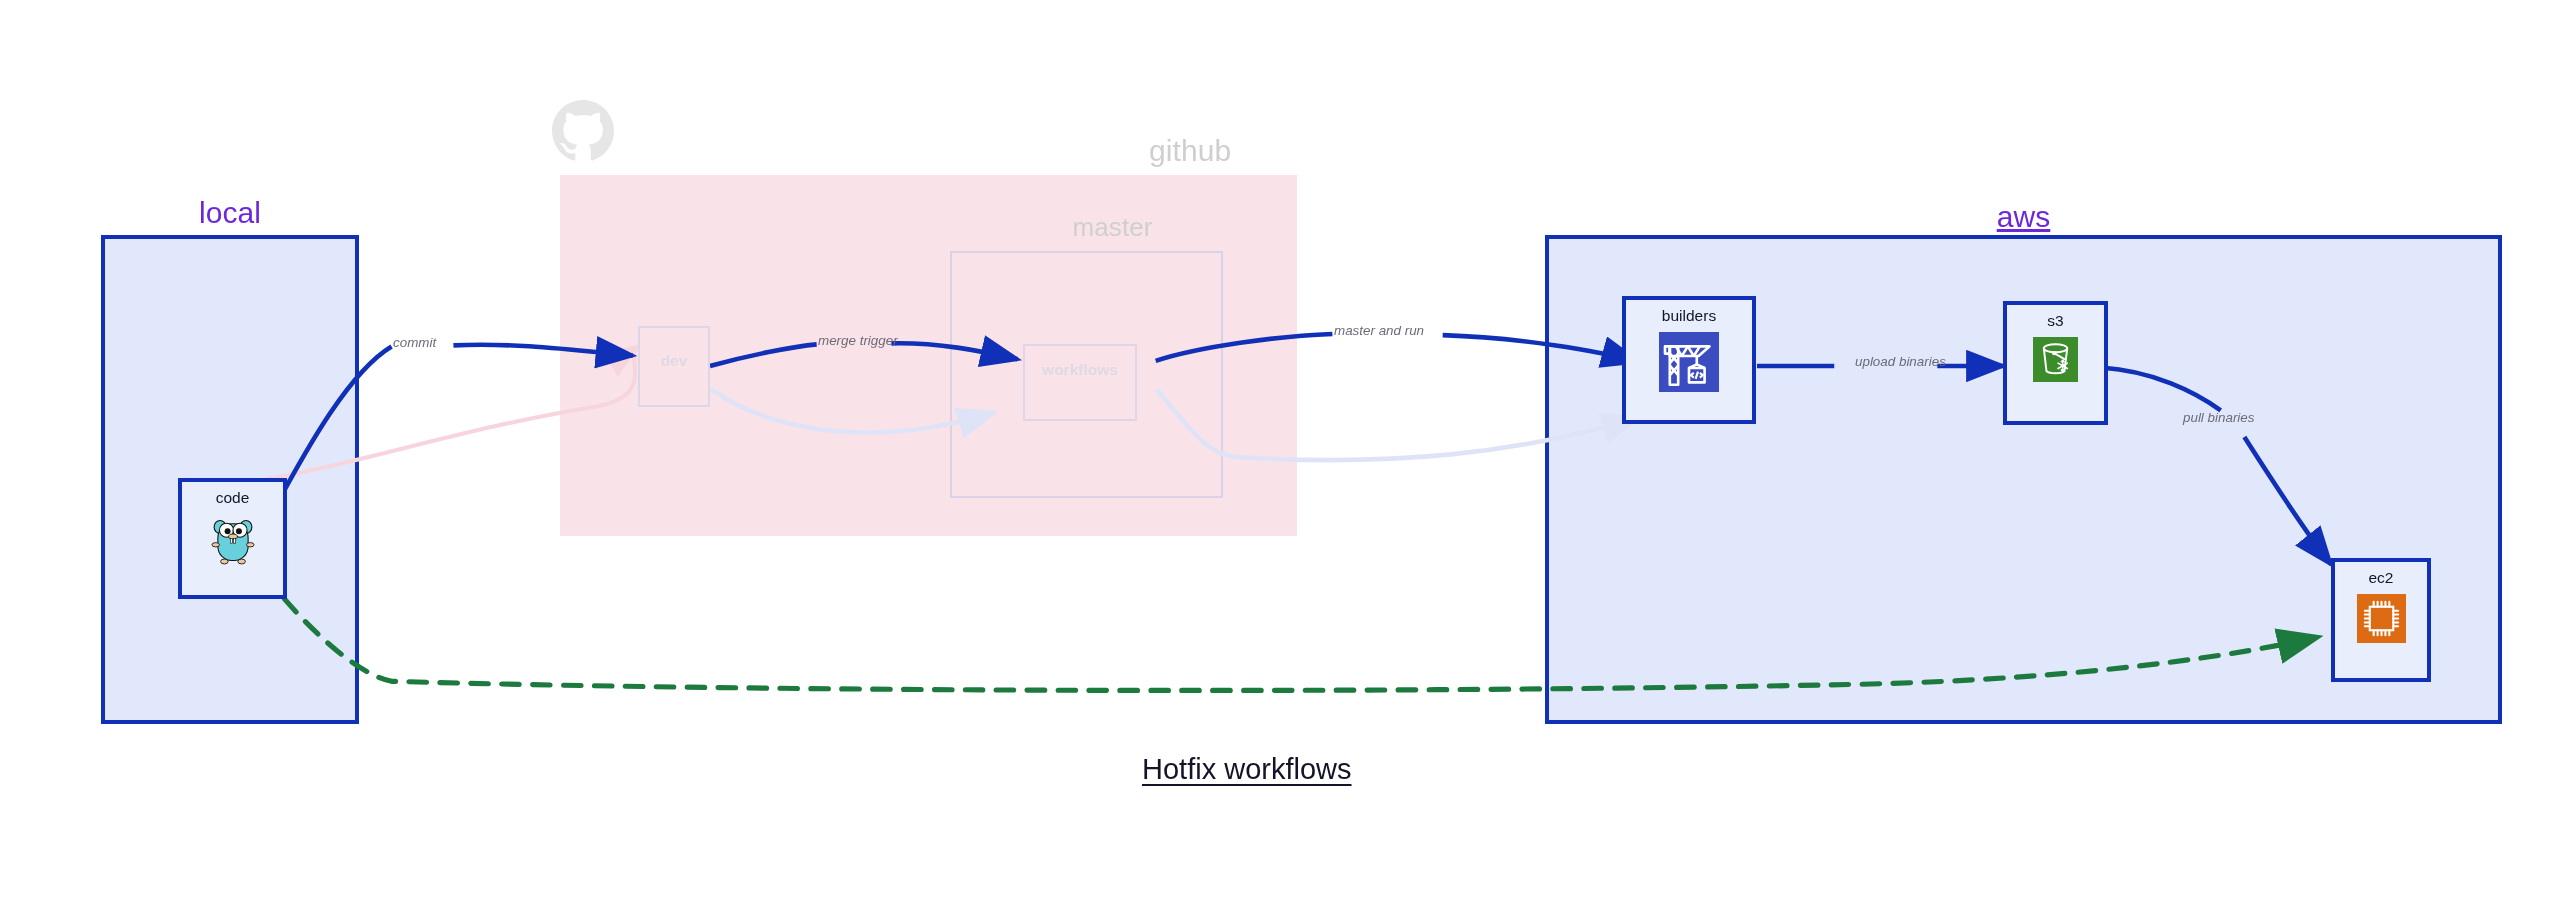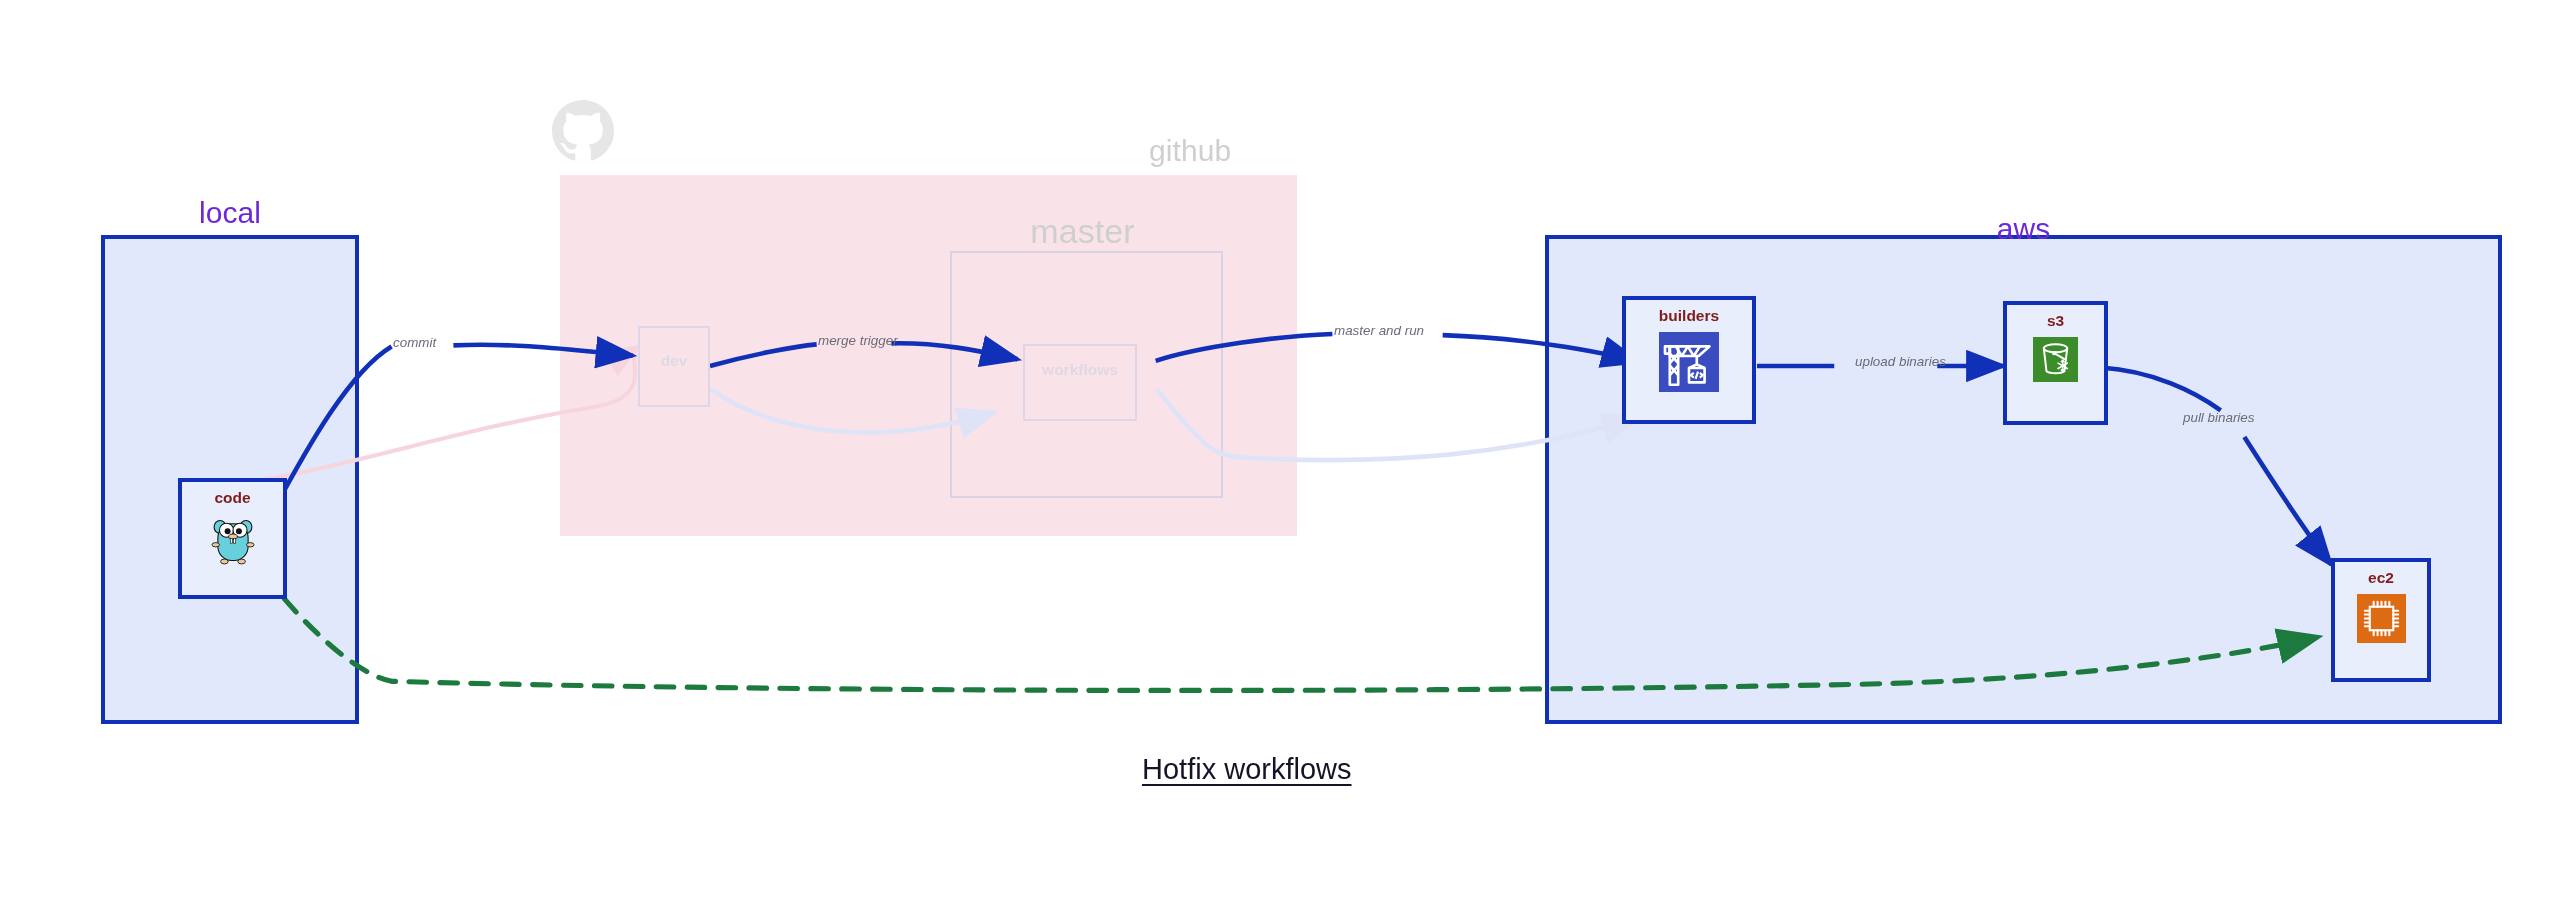--- a/index.html
+++ b/index.html
@@ -23,21 +23,21 @@
   .zone-local{background:#e2e8fb;border:4.6px solid #1130b8;}
   .zone-aws{background:#e2e8fb;border:4.6px solid #1130b8;}
   .zone-github{background:#fae3e8;border:0;}
   .zone-master{background:transparent;border:2.6px solid #d9d2e6;}
 
   
   .node{position:absolute;box-sizing:border-box;display:flex;
         flex-direction:column;align-items:center;}
   .node-solid{background:#e9eefc;border:4.6px solid #1130b8;}
   .node-faded{background:transparent;border:2.6px solid #ddd6e8;}
-  .node-title{font-size:15.5px;font-weight:bold;color:#7f1d1d;margin-top:8.2px;
+  .node-title{font-size:15.5px;font-weight:normal;color:#0f172a;margin-top:8.2px;
               line-height:1;white-space:nowrap;}
   .node-faded .node-title{color:#e0d8e4;font-weight:bold;}
   .node-icon{margin-top:8.2px;}
 
   
   .edge-label{
     position:absolute;font-size:13.4px;font-style:italic;color:#6b6b78;
     white-space:nowrap;background:#ffffff00;line-height:1;
   }
 
@@ -59,23 +59,23 @@
   <div class="zone zone-master" style="left:950px;top:251px;width:273px;height:247px;"></div>
 
   <div class="zone zone-local" style="left:101px;top:235px;width:258px;height:489px;"></div>
 
   <div class="zone zone-aws" style="left:1545px;top:235px;width:957px;height:489px;"></div>
 
   <div class="zone-label" style="left:101px;top:196px;width:258px;">local</div>
 
   <div class="zone-label faded" style="left:1149px;top:134px;width:124px;text-align:left;">github</div>
 
-  <div class="zone-label faded" style="left:946px;top:212px;width:273px;font-size:34px;">master</div>
-
-  <div class="zone-label" style="left:1545px;top:212px;width:957px;">aws</div>
+  <div class="zone-label faded" style="left:976px;top:212px;width:273px;font-size:26px;">master</div>
+
+  <div class="zone-label" style="left:1545px;top:200px;width:957px;text-decoration:underline;">aws</div>
 
   <div class="gh-logo" style="left:552px;top:100px;width:62px;height:62px;">
     <svg width="62" height="62" viewBox="0 0 16 16" aria-hidden="true">
       <path fill="#e6e6e6" d="M8 0C3.58 0 0 3.58 0 8c0 3.54 2.29 6.53 5.47 7.59.4.07.55-.17.55-.38
         0-.19-.01-.82-.01-1.49-2.01.37-2.53-.49-2.69-.94-.09-.23-.48-.94-.82-1.13-.28-.15-.68-.52-.01-.53.63-.01
         1.08.58 1.23.82.72 1.21 1.87.87 2.33.66.07-.52.28-.87.51-1.07-1.78-.2-3.64-.89-3.64-3.95
         0-.87.31-1.59.82-2.15-.08-.2-.36-1.02.08-2.12 0 0 .67-.21 2.2.82.64-.18 1.32-.27 2-.27s1.36.09
         2 .27c1.53-1.04 2.2-.82 2.2-.82.44 1.1.16 1.92.08 2.12.51.56.82 1.27.82 2.15 0 3.07-1.87
         3.75-3.65 3.95.29.25.54.73.54 1.48 0 1.07-.01 1.93-.01 2.2 0 .21.15.46.55.38A8.013 8.013 0
         0 0 16 8c0-4.42-3.58-8-8-8z"></path>

